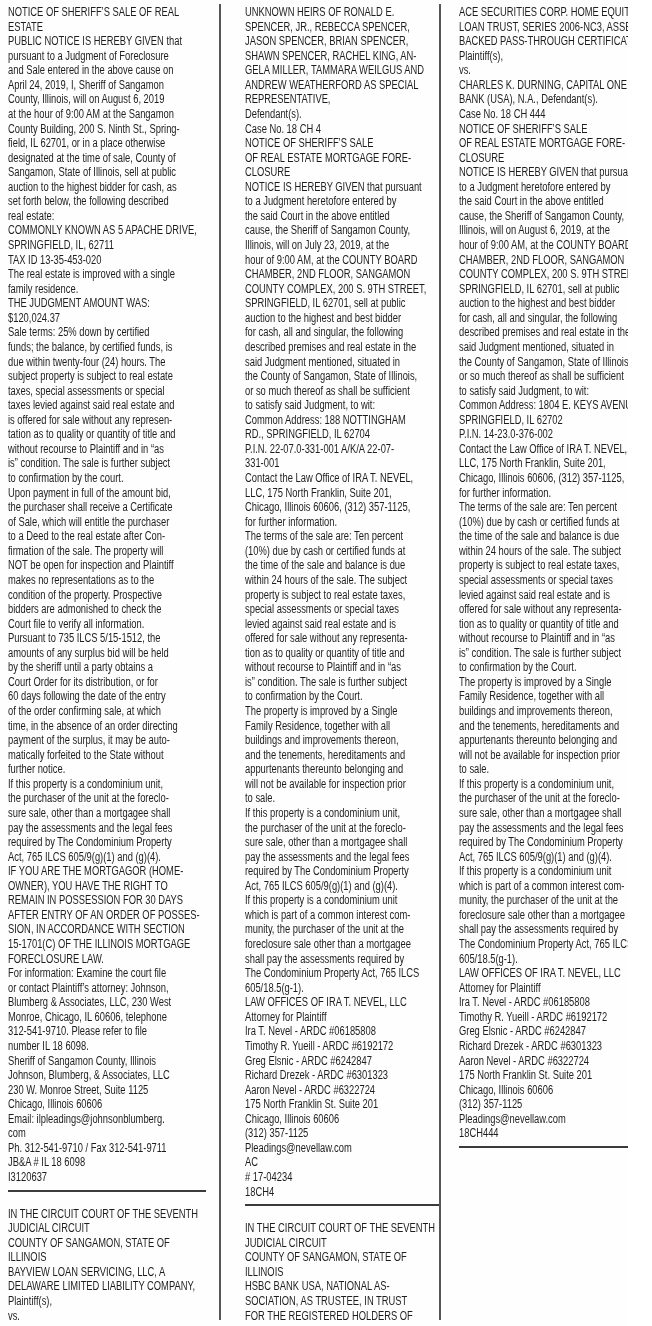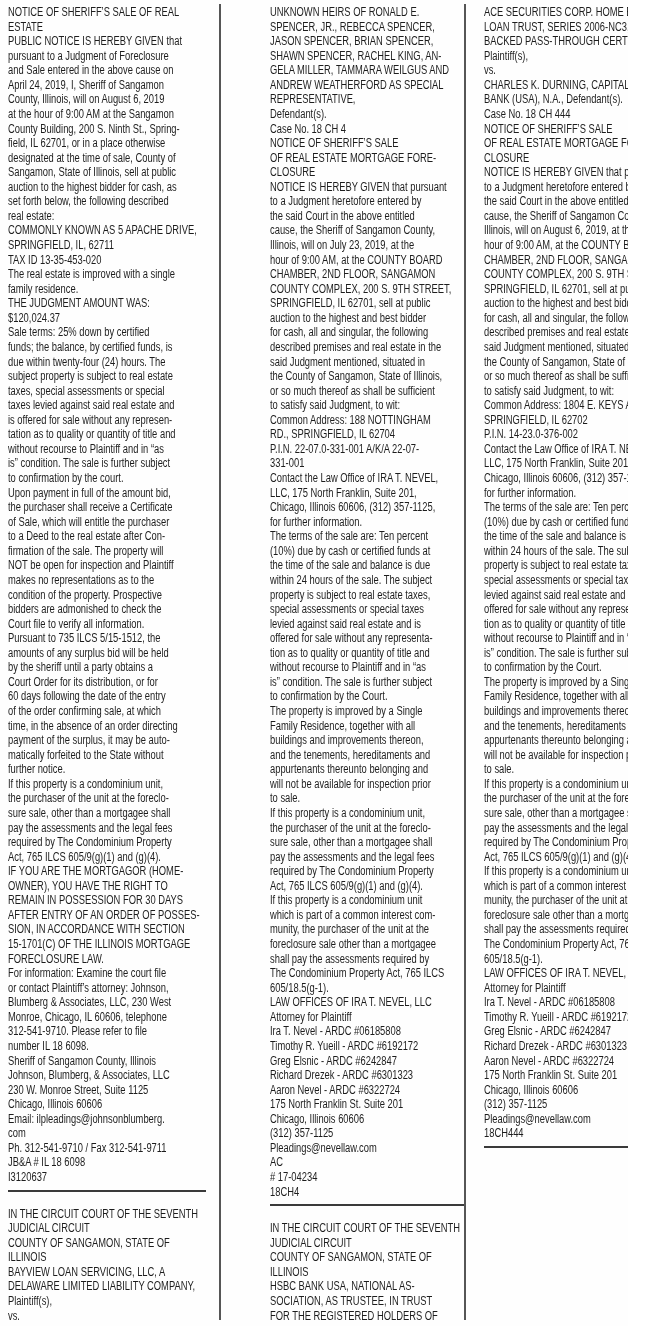--- a/index.html
+++ b/index.html
@@ -6,21 +6,21 @@
   .page {
     position:relative;
     width:628px; height:1326px;
     background:#fefefe;
     display:flex;
     overflow:hidden;
     font-family:"Liberation Sans", sans-serif;
   }
   .col { box-sizing:border-box; padding-top:5px; overflow:hidden; }
   .col-1 { width:219px; padding-left:8px; }
-  .col-2 { width:218px; padding-left:24px;margin-left:25px; }
+  .col-2 { width:218px; padding-left:24px; }
   .col-3 { flex:1; padding-left:18px; }
   .col-divider { width:2px; background:#565656; margin-top:4px; height:1316px; }
   .notice-text {
     white-space:pre-line;
     font-size:12px;
     line-height:14.57px;
     color:#1d1d1d;
     width:262px;
     transform:scaleX(0.78);
     transform-origin:0 0;

